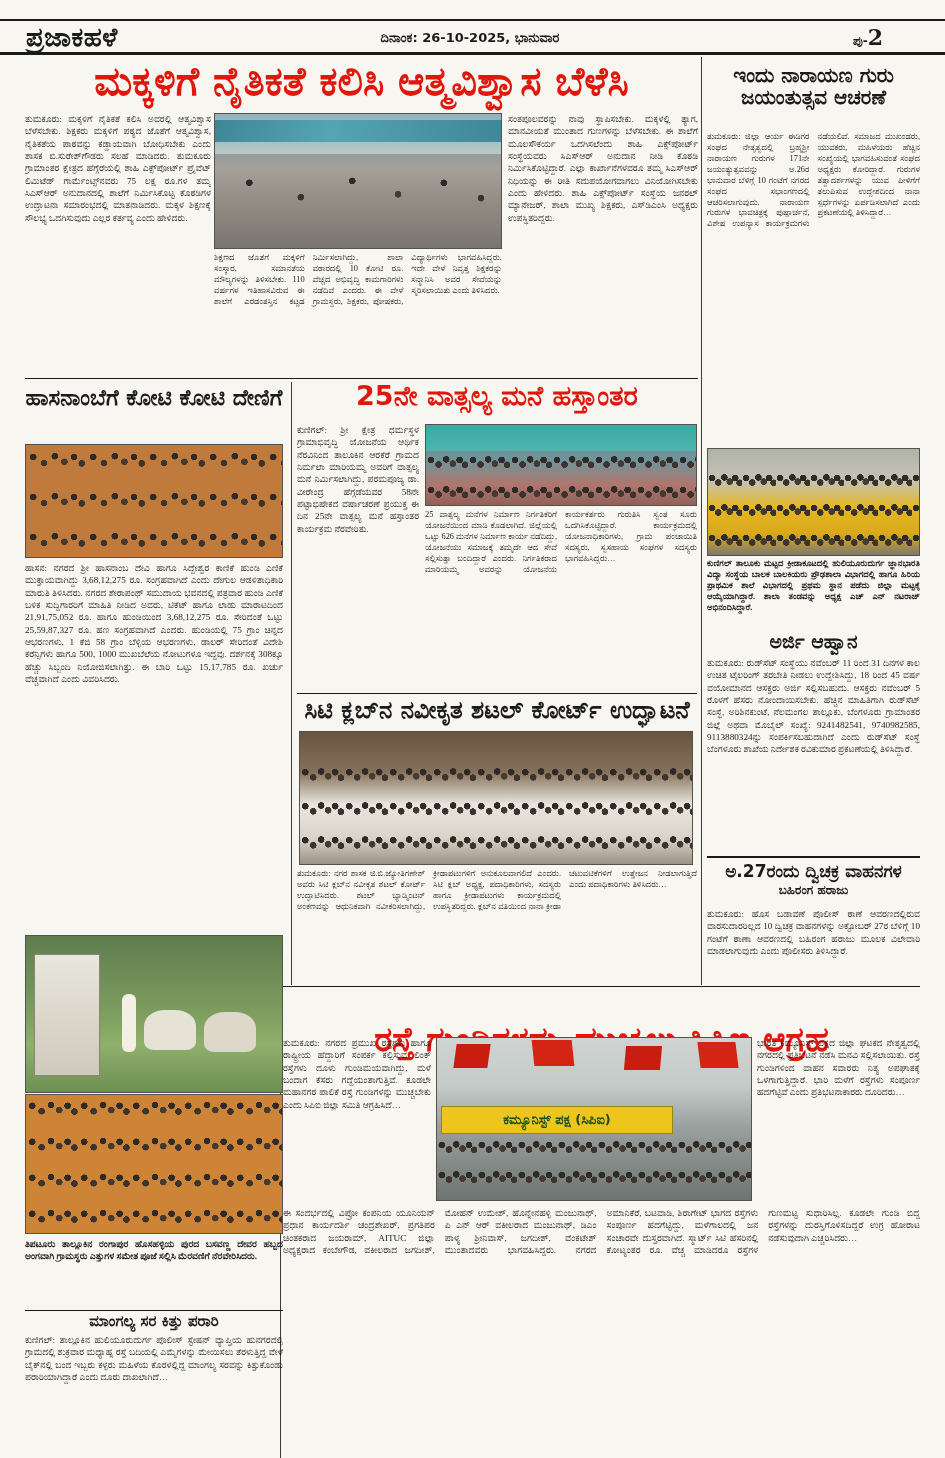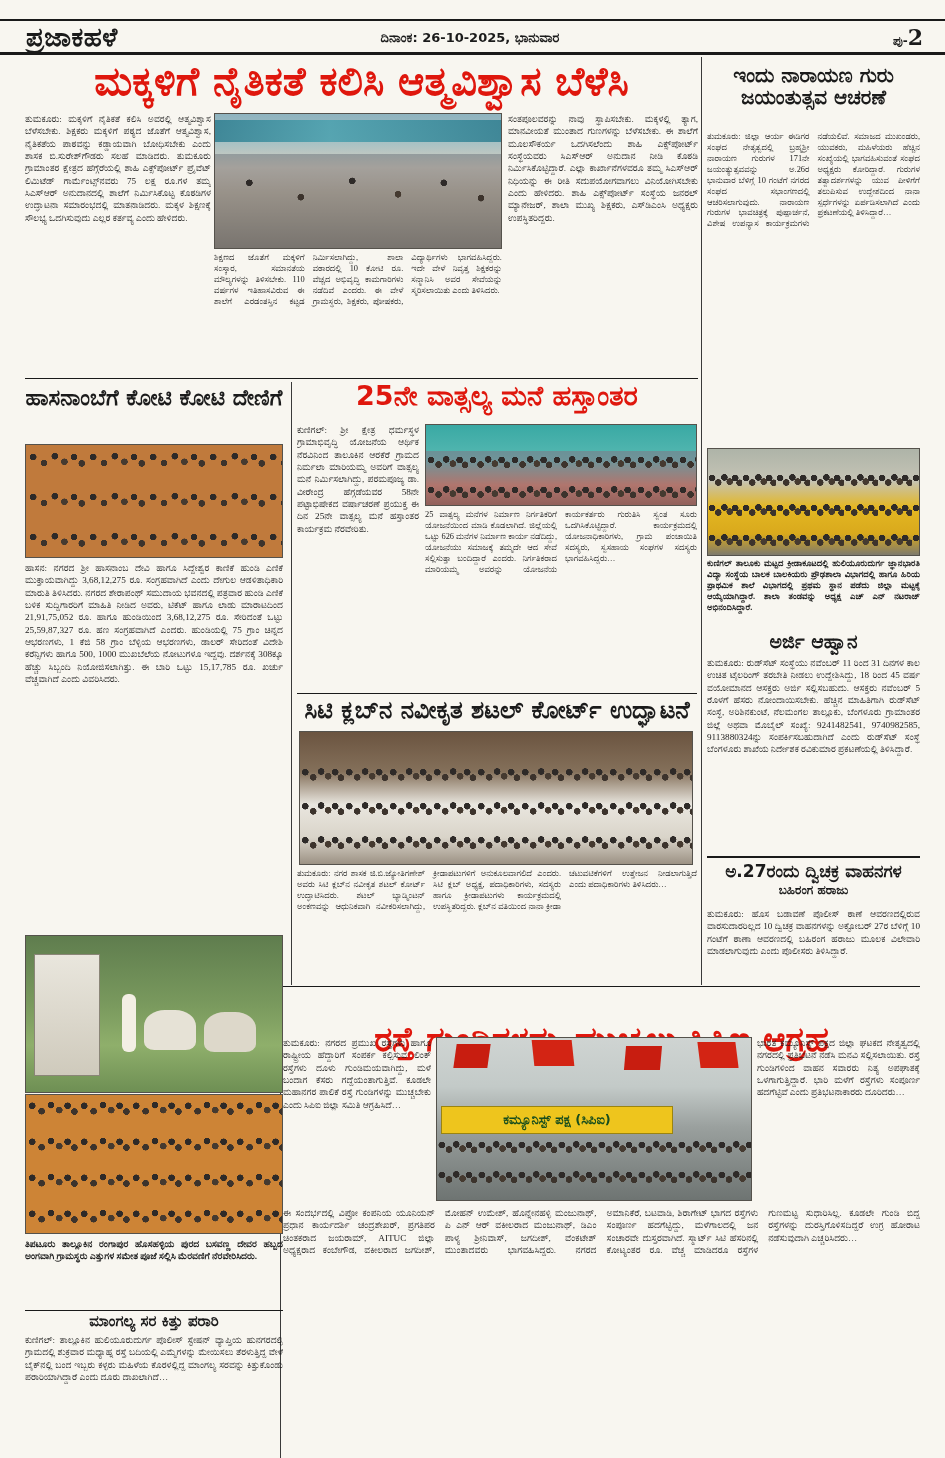--- a/index.html
+++ b/index.html
@@ -3,21 +3,21 @@
 <meta charset="utf-8">
 <style>
   html,body{margin:0;padding:0;background:#d8d5ce;}
   #page{position:relative;width:945px;height:1458px;background:#f8f6f0;overflow:hidden;
         font-family:"Liberation Serif","DejaVu Serif",serif;color:#1b1b1b;}
   .abs{position:absolute;}
   .rule-h{background:#1a1a1a;height:1px;}
   .rule-v{background:#3a3a3a;width:1px;}
   .masthead{font-family:"DejaVu Sans","Liberation Sans",sans-serif;font-weight:bold;font-size:26px;letter-spacing:.5px;}
   .dateline{font-family:"DejaVu Sans",sans-serif;font-weight:bold;font-size:13px;text-align:center;}
-  .pagenum{font-family:"DejaVu Serif",serif;font-weight:bold;font-size:12px;text-align:right;}
+  .pagenum{font-family:"DejaVu Serif",serif;font-weight:bold;font-size:12px;text-align:left;}
   .pagenum b{font-size:22px;}
   .hl{font-family:"DejaVu Sans","Liberation Sans",sans-serif;font-weight:bold;text-align:center;line-height:1.12;}
   .hl-red{color:#df170d;}
   .body-txt{font-size:9.2px;line-height:1.34;text-align:justify;overflow:hidden;}
   .body-sm{font-size:8.4px;line-height:1.3;text-align:justify;overflow:hidden;}
   .bold{font-weight:bold;}
   .cols2{column-count:2;column-gap:8px;}
   .cols3{column-count:3;column-gap:8px;}
   .cols4{column-count:4;column-gap:10px;}
   .photo{overflow:hidden;border:1px solid #55524c;box-sizing:border-box;}

